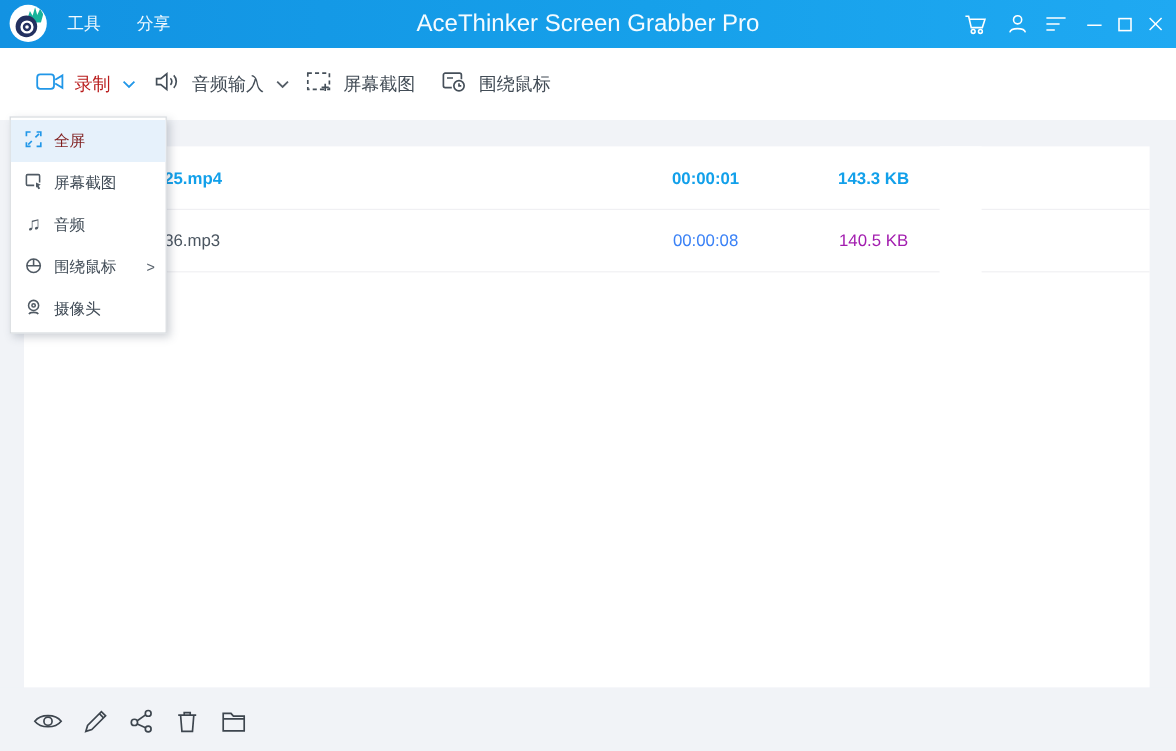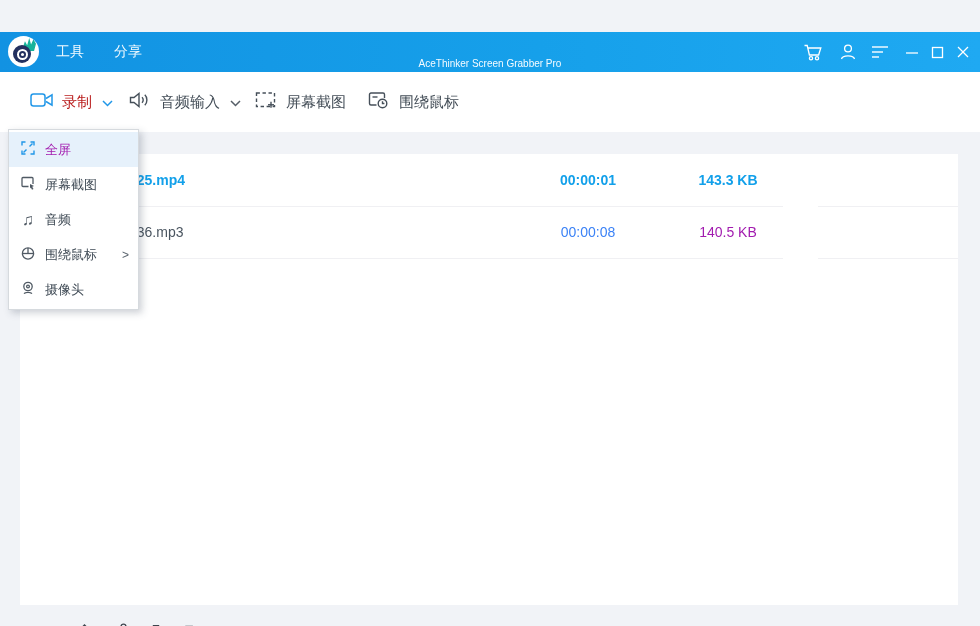--- a/index.html
+++ b/index.html
@@ -1,31 +1,31 @@
 <!DOCTYPE html>
 <html><head>
 <meta charset="utf-8">
 <style>
   html,body{margin:0;padding:0;}
   body{width:980px;height:626px;overflow:hidden;font-family:"Liberation Sans","DejaVu Sans",sans-serif;background:#f1f3f7;}
-  #app{position:relative;width:980px;height:488px;background:#f1f3f7;margin-top:32px;}
+  #app{position:relative;width:980px;height:488px;background:#f1f3f7;}
 
   
   .titlebar{position:absolute;left:0;top:0;width:980px;height:40px;
     background:linear-gradient(90deg,#1292e2 0%,#16a0ea 55%,#1fa9f2 100%);
     display:flex;align-items:center;color:#fff;}
   .logo{position:absolute;left:8px;top:4px;width:31px;height:31px;border-radius:50%;background:#fff;overflow:hidden;}
   .logo .lens{position:absolute;left:5px;top:9px;width:18px;height:18px;border-radius:50%;background:#23305f;}
   .logo .ring{position:absolute;left:4px;top:4px;width:7px;height:7px;border:2px solid #fff;border-radius:50%;}
   .logo .dot{position:absolute;left:7.5px;top:7.5px;width:3px;height:3px;background:#fff;border-radius:50%;}
   .logo .hand{position:absolute;right:3px;top:2px;width:13px;height:13px;background:#17b39b;
     clip-path:polygon(0 70%,15% 25%,32% 55%,48% 0,62% 50%,80% 10%,100% 45%,85% 100%,10% 100%);}
   .tb-menu{display:flex;margin-left:52px;gap:22px;}
   .tb-menu .item{font-size:14px;color:#f2faff;padding:2px 4px;cursor:default;}
-  .tb-title{position:absolute;left:50%;top:12px;transform:translateX(-50%);line-height:40px;font-size:10px;color:#f4fbff;text-align:center;}
+  .tb-title{position:absolute;left:50%;top:0;transform:translateX(-50%);line-height:40px;font-size:20px;color:#f4fbff;text-align:center;}
   .tb-actions{position:absolute;right:10px;top:0;height:40px;display:flex;align-items:center;}
   .tb-actions .btn{display:flex;align-items:center;justify-content:center;height:40px;cursor:default;}
   .tb-actions svg{display:block;}
 
   
   .toolbar{position:absolute;left:0;top:40px;width:980px;height:60px;background:#ffffff;}
   .tool-group{position:absolute;top:0;height:60px;display:flex;align-items:center;gap:8px;cursor:default;}
   .tool-label{font-size:15px;color:#424c56;}
   .tool-label.accent{color:#b91c1c;}
   .chev{margin-left:2px;}
@@ -40,21 +40,21 @@
   .whiteout{position:absolute;left:763px;top:0;width:35px;height:116px;background:#ffffff;}
 
   
   .footer{position:absolute;left:0;top:573px;width:980px;height:53px;background:#f1f3f7;}
   .foot-btn{position:absolute;top:14px;width:32px;height:32px;display:flex;align-items:center;justify-content:center;cursor:default;}
 
   
   .dropdown{position:absolute;left:8px;top:97px;width:129px;background:#ffffff;border:1px solid #d6dade;
     box-shadow:3px 3px 7px rgba(60,70,90,.25);padding:2px 0;z-index:50;}
   .dd-item{position:relative;height:35px;display:flex;align-items:center;padding-left:11px;gap:9px;font-size:13px;color:#3f4a55;cursor:default;}
-  .dd-item.selected{background:#e6f1fb;color:#a21caf;}
+  .dd-item.selected{background:#e6f1fb;color:#7f1d1d;}
   .dd-arrow{position:absolute;right:9px;top:50%;transform:translateY(-50%);font-size:12px;color:#5a646e;}
   .note-glyph{font-size:16px;color:#505a64;line-height:16px;width:16px;text-align:center;}
 </style>
 </head>
 <body>
 
 <div id="app">
 
   <div class="titlebar">
     <div class="logo">

